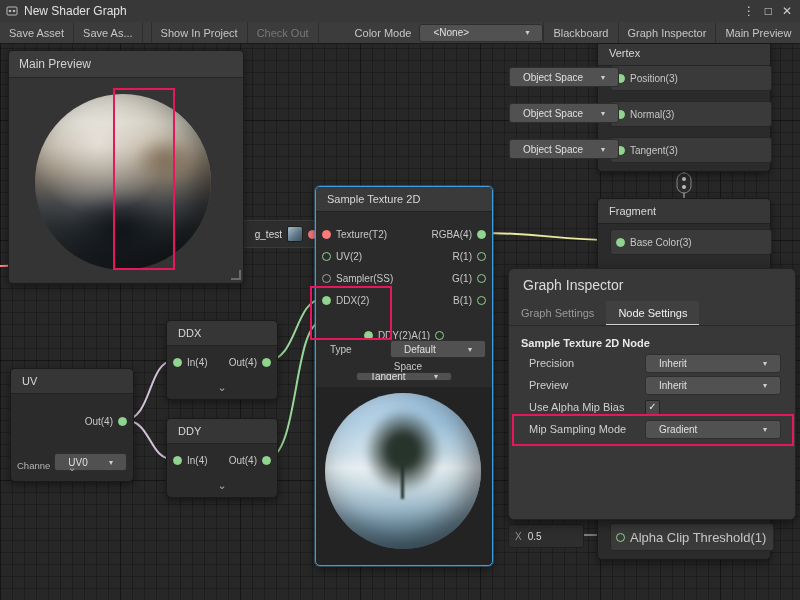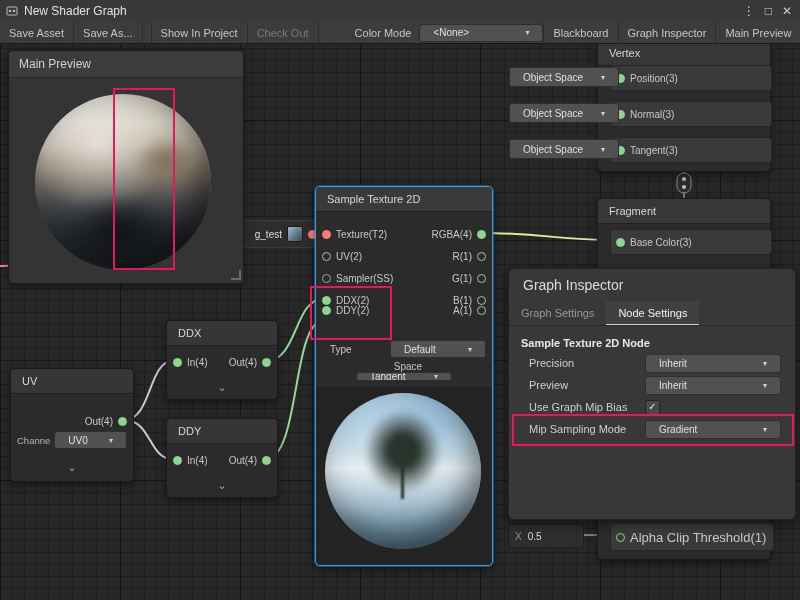--- a/index.html
+++ b/index.html
@@ -225,21 +225,21 @@
     <div class="srow" style="top:102px;">
       <span class="sleft">
           <span class="port p-green pf"></span>
         <span>DDX(2)</span>
         </span>
       <span class="sright">
           <span>B(1)</span>
         <span class="port p-green"></span>
         </span>
     </div>
-    <div class="srow" style="top:112px;">
+    <div class="srow" style="top:137px;justify-content:center;">
       <span class="sleft">
           <span class="port p-green pf"></span>
         <span>DDY(2)</span>
         </span>
       <span class="sright">
           <span>A(1)</span>
         <span class="port p-green"></span>
         </span>
     </div>
     <div class="srow" style="top:152px;height:20px;">
@@ -301,21 +301,21 @@
   <div class="node" style="left:10px;top:368px;width:122px;height:112px;">
     <div class="nhead" style="background:#363636;">
       <span>UV</span>
     </div>
     <div class="srow" style="top:41px;height:22px;justify-content:flex-end;">
       <span class="sright">
           <span>Out(4)</span>
         <span class="port p-green pf"></span>
         </span>
     </div>
-    <div class="srow" style="top:61px;height:20px;justify-content:flex-start;gap:4px;">
+    <div class="srow" style="top:82px;height:20px;justify-content:flex-start;gap:4px;align-items:flex-end;">
       <span style="font-size:9.5px;color:#b4b4b4;">Channe</span>
       <span class="dd" style="width:56px;height:16px;">
         <span>UV0</span>
         <span class="dda">▾</span>
       </span>
     </div>
     <div class="chev" style="top:92px;">⌄</div>
   </div>
 
   <div class="panel">
@@ -353,21 +353,21 @@
       <div class="irow">
         <span class="ilabel">Preview</span>
         <span class="ictrl">
             <span class="dd">
           <span>Inherit</span>
           <span class="dda">▾</span>
         </span>
           </span>
       </div>
       <div class="irow">
-        <span class="ilabel">Use Graph Mip Bias</span>
+        <span class="ilabel">Use Alpha Mip Bias</span>
         <span class="ictrl">
             <span class="cb">
           <span>✓</span>
         </span>
           </span>
       </div>
       <div class="irow">
         <span class="ilabel">Mip Sampling Mode</span>
         <span class="ictrl">
             <span class="dd">

